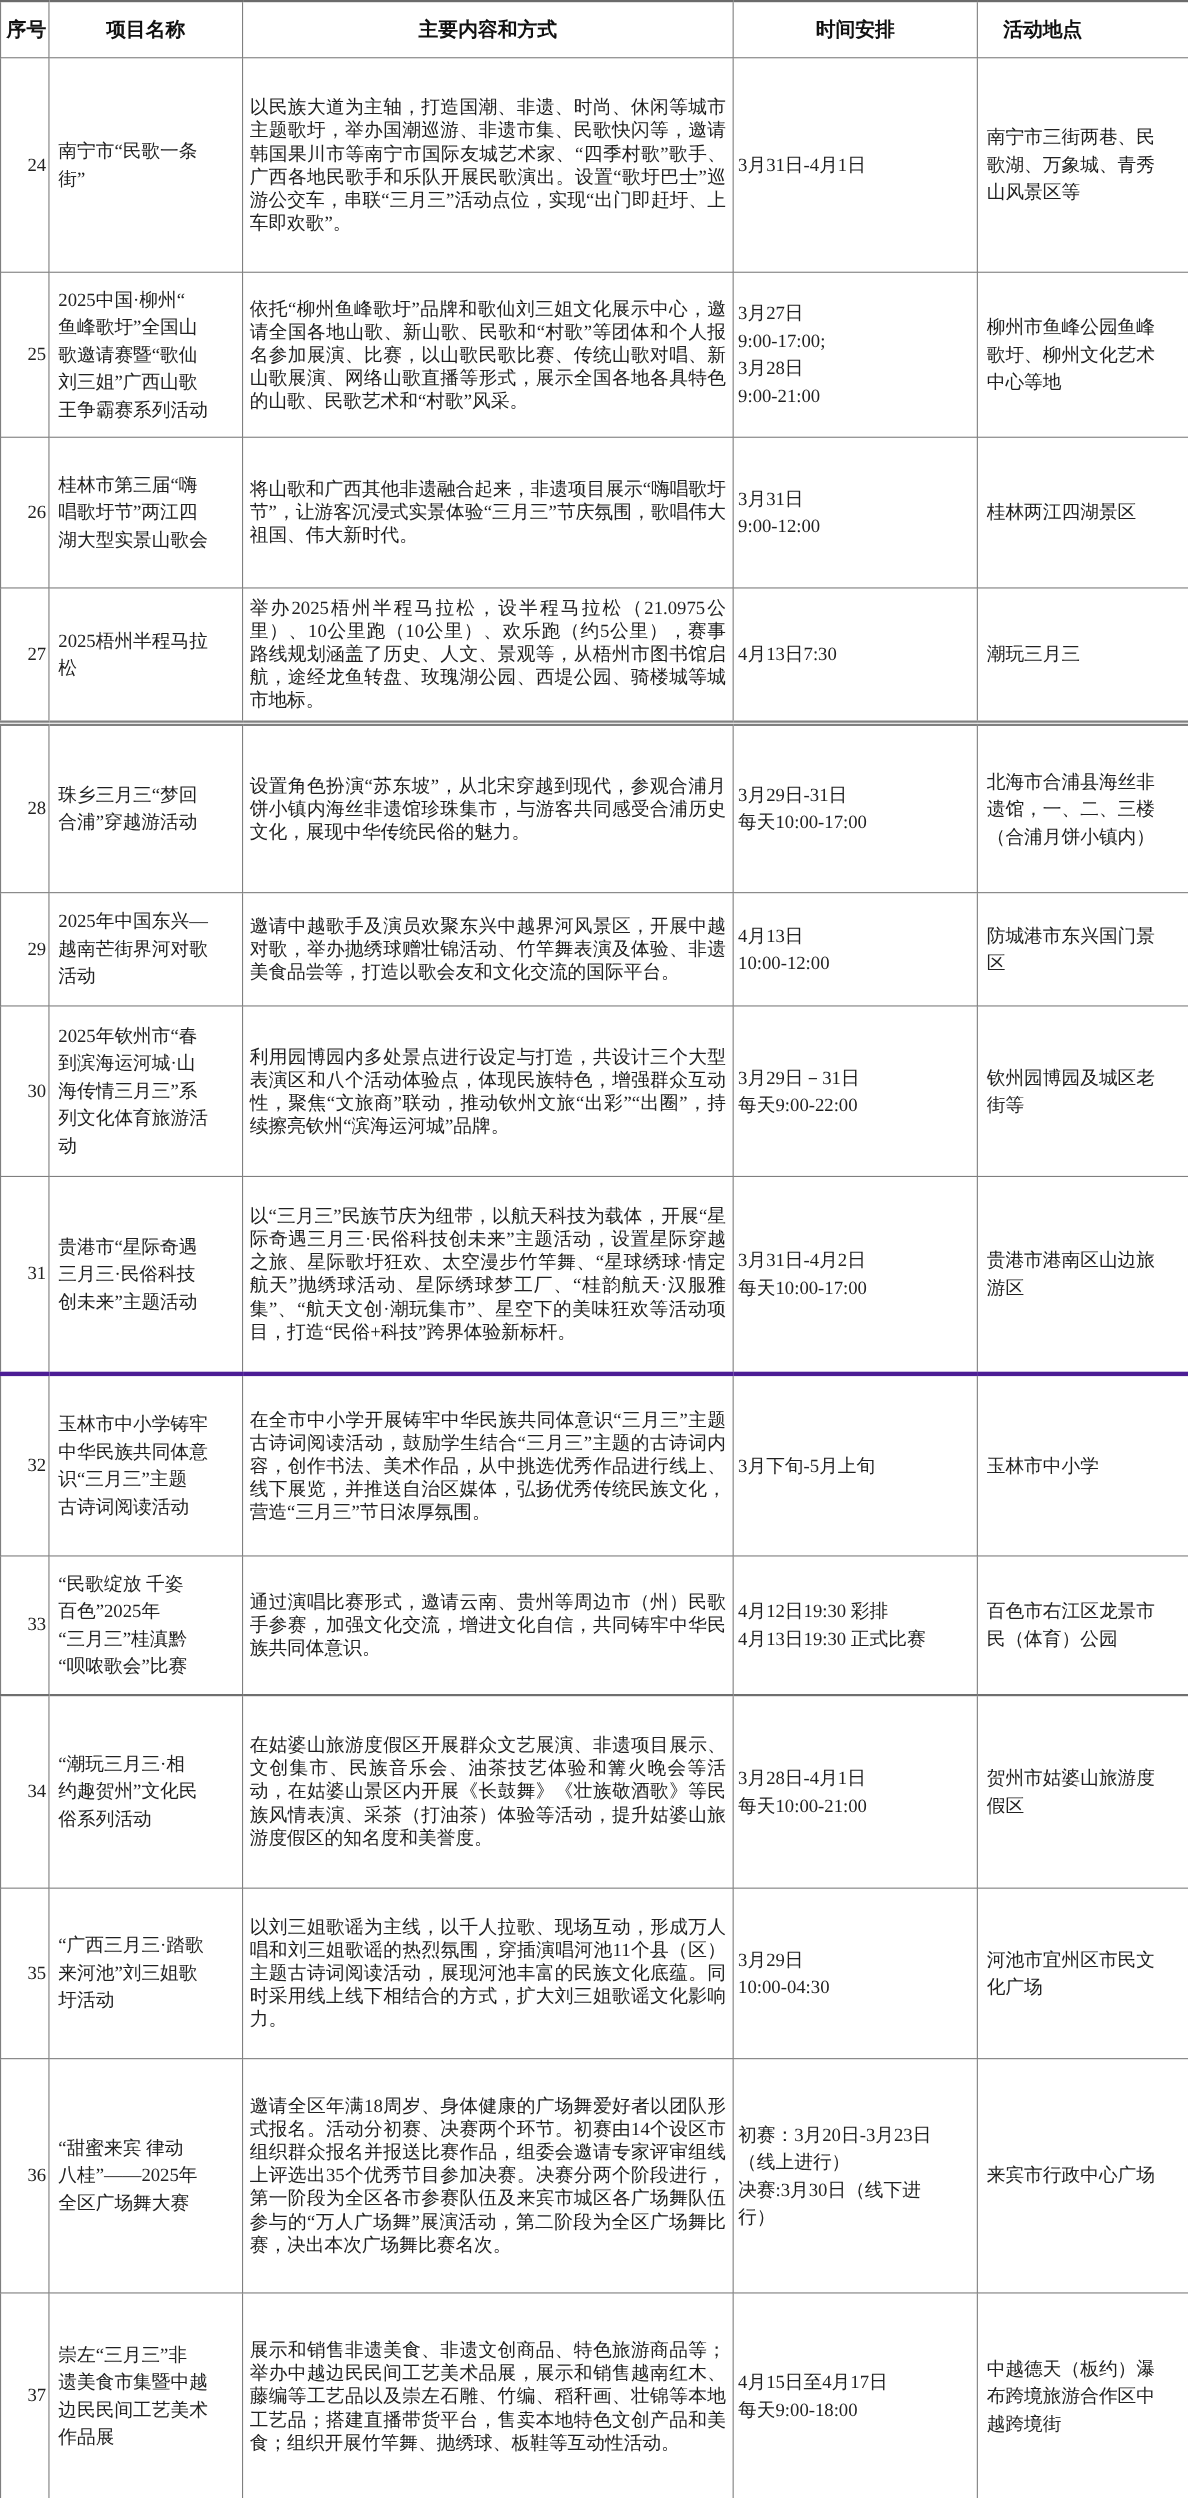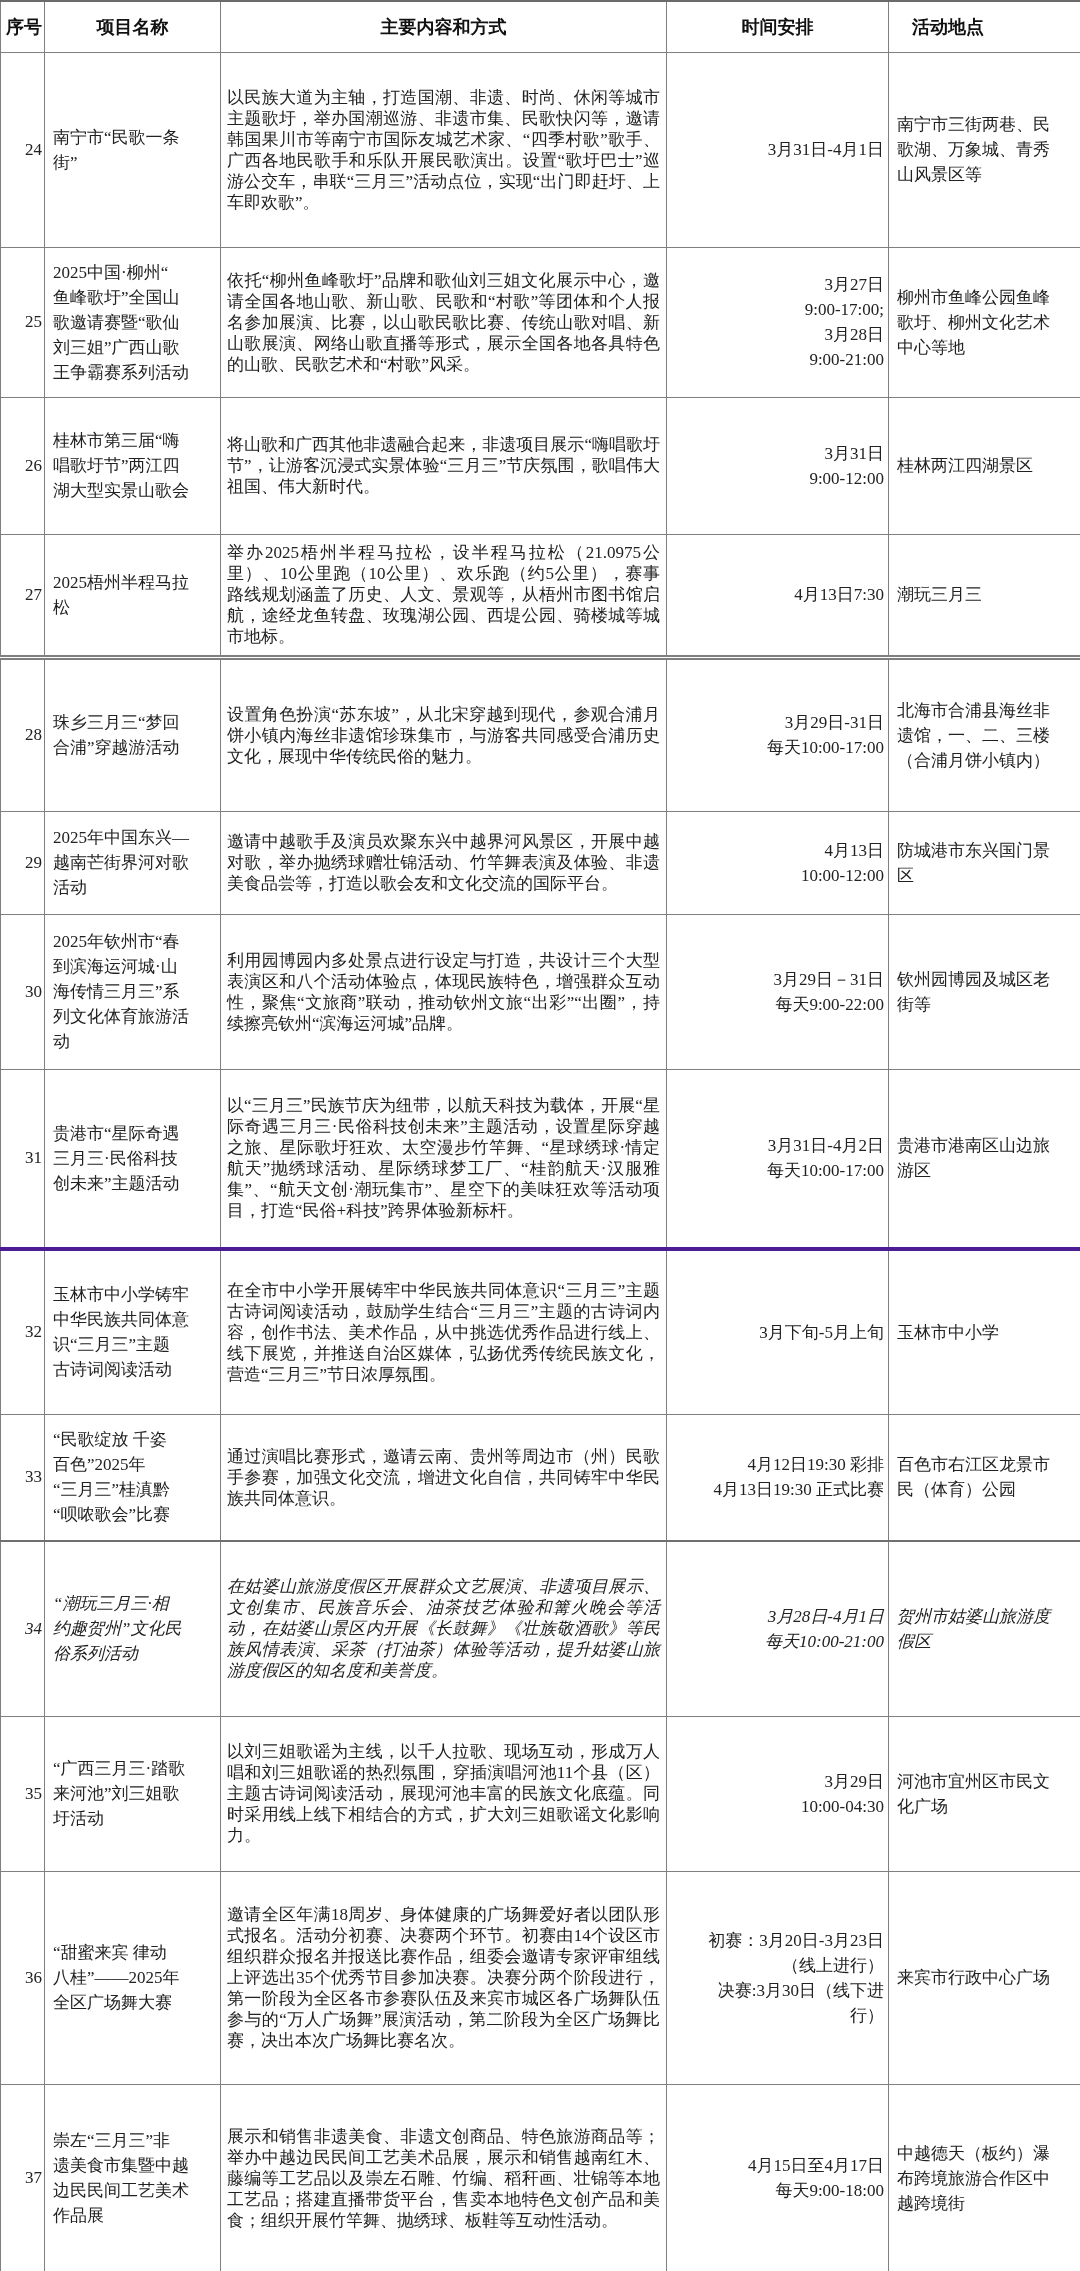--- a/index.html
+++ b/index.html
@@ -13,42 +13,42 @@
   th,td{border:1px solid #7f7f7f;vertical-align:middle;box-sizing:border-box;overflow:hidden;}
   thead th{font-size:18px;font-weight:bold;color:#111;padding:2px 2px;line-height:22px;border-top:2px solid #6b6b6b;}
   thead tr{height:51px;}
   th.h-no{text-align:right;margin-top:48px;}
   th.h-name,th.h-content,th.h-time{text-align:center;}
   th.h-place{text-align:left;padding-left:23px;margin-top:40px;}
   td{font-size:17px;}
   td.c-no{text-align:right;padding:0 2px;}
   td.c-name{text-align:left;padding:4px 4px 4px 8px;line-height:25px;white-space:pre-line;}
   td.c-content{text-align:justify;padding:4px 6px;line-height:21px;}
-  td.c-time{text-align:right;padding:4px 4px;line-height:25px;white-space:pre-line;}
+  td.c-time{text-align:left;padding:4px 4px;line-height:25px;white-space:pre-line;}
   td.c-place{text-align:left;padding:4px 4px 4px 8px;line-height:25px;white-space:pre-line;}
   
   tbody tr:nth-child(1){height:195px}
   tbody tr:nth-child(2){height:150px}
   tbody tr:nth-child(3){height:137px}
   tbody tr:nth-child(4){height:123px}
   tbody tr:nth-child(5){height:154px}
   tbody tr:nth-child(6){height:103px}
   tbody tr:nth-child(7){height:155px}
   tbody tr:nth-child(8){height:180px}
   tbody tr:nth-child(9){height:165px}
   tbody tr:nth-child(10){height:127px}
   tbody tr:nth-child(11){height:175px}
   tbody tr:nth-child(12){height:155px}
   tbody tr:nth-child(13){height:213px}
   tbody tr:nth-child(14){height:188px}
   
   tbody tr:nth-child(5) td{border-top:5px double #7f7f7f;}
   
   tbody tr:nth-child(9) td{border-top:4px solid #4c1d95;margin-top:44px;}
-  tbody tr:nth-child(11) td{border-top:2px solid #6f6f6f;font-style:italic;}
+  tbody tr:nth-child(11) td{border-top:2px solid #6f6f6f;}
 </style>
 </head>
 <body>
 
 <table class="events">
   <colgroup>
     <col class="c1">
       <col class="c2">
       <col class="c3">
       <col class="c4">

